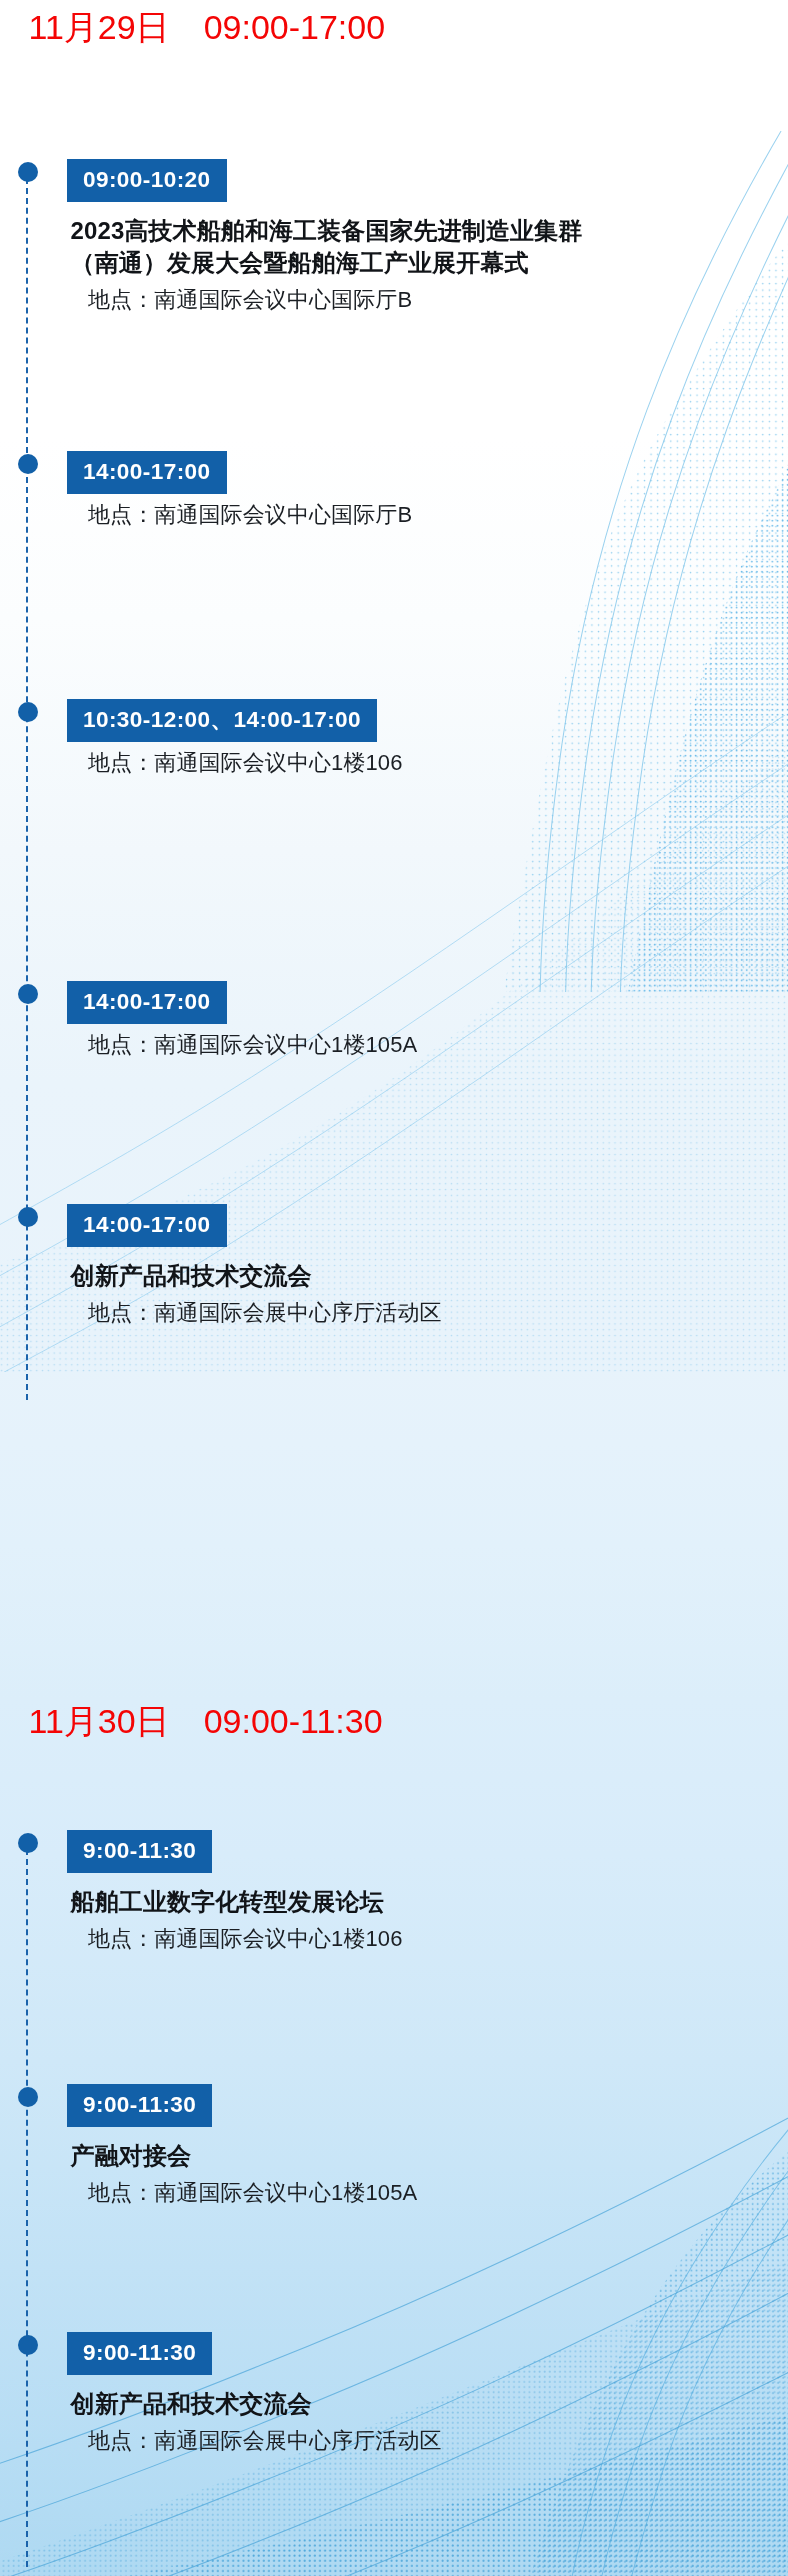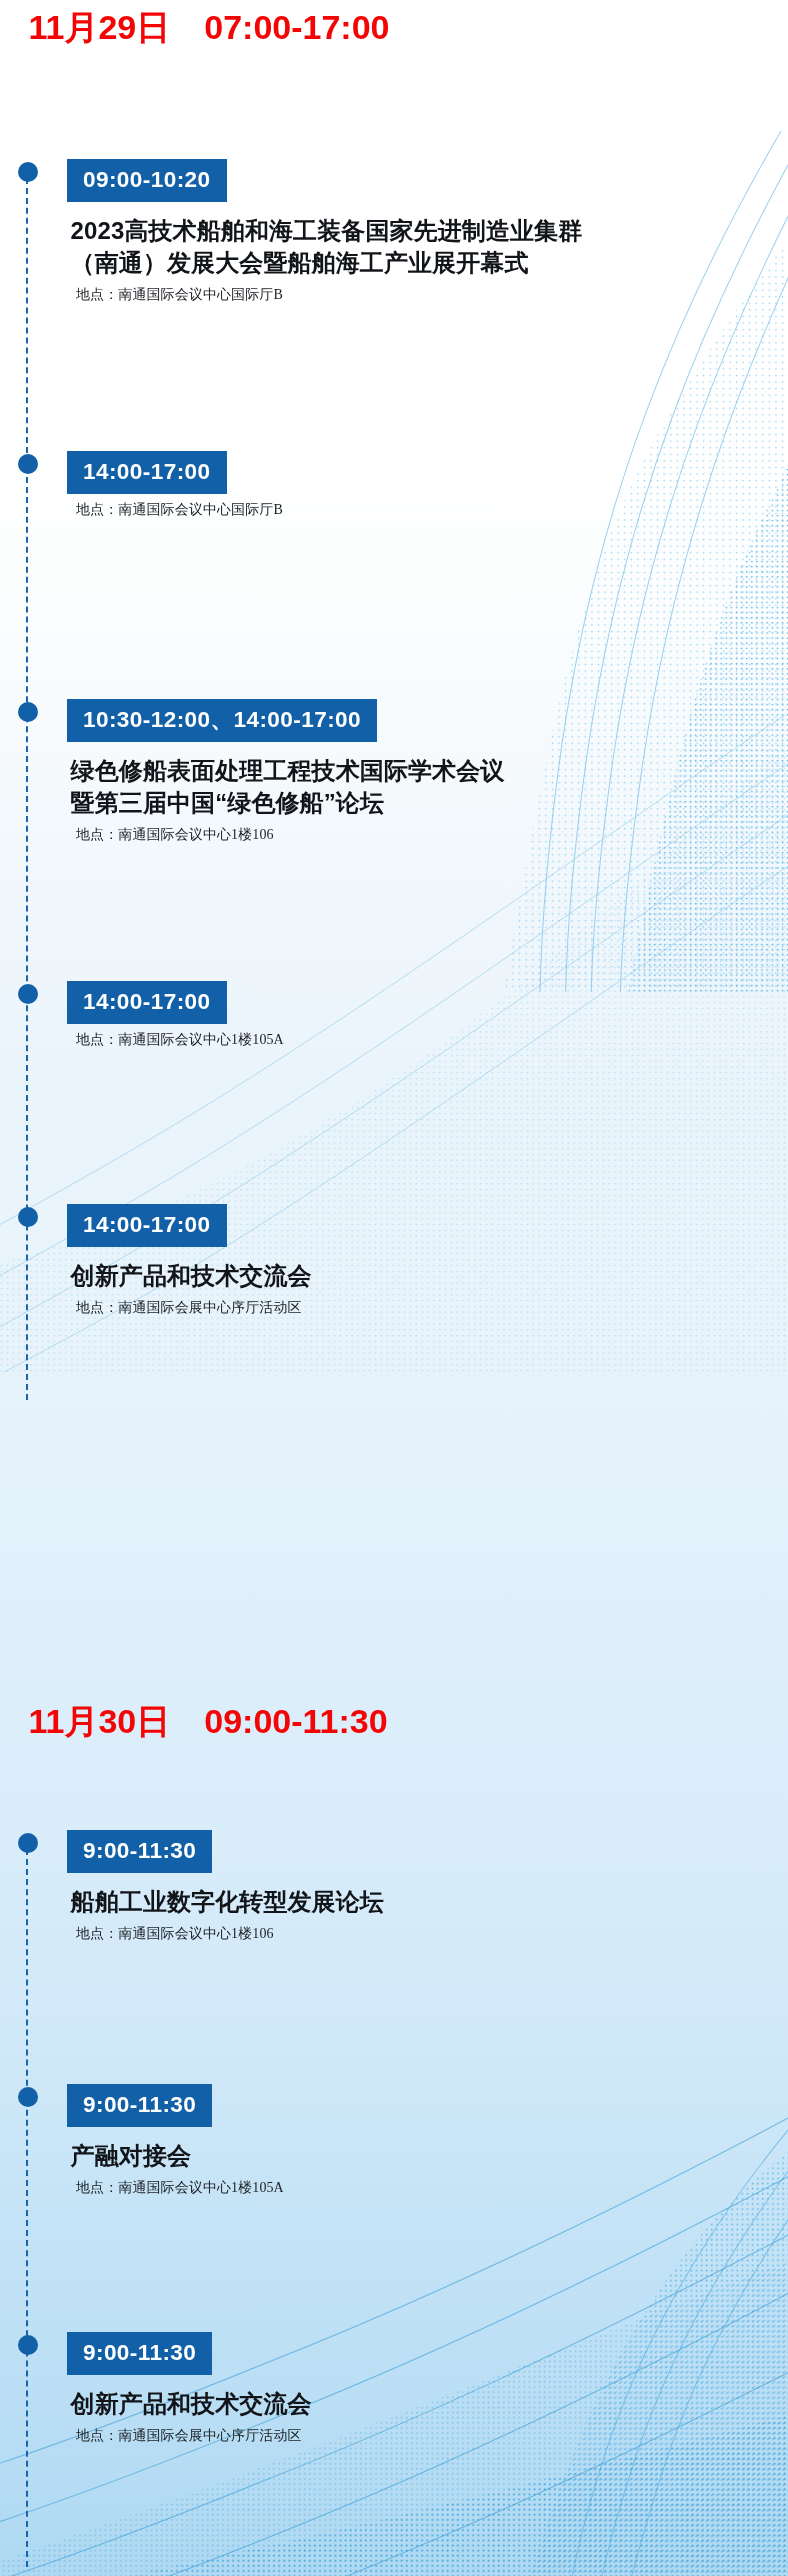--- a/index.html
+++ b/index.html
@@ -39,21 +39,21 @@
   #wave-bottom{ bottom:-44px; left:-44px; width:890px; height:730px; opacity:.9; }
   #wave-lower-right{ top:2080px; right:-117px; width:598px; height:511px; opacity:.9; }
 
   
   .content{ position:relative; z-index:5; }
 
   .day-header{
     display:flex;
     align-items:flex-end;
     color:#f40505;
-    font-weight:bold;
+    font-weight:normal;
     letter-spacing:0px;
     white-space:nowrap;
   }
   .day-header .date{ font-size:34px; line-height:1; }
   .day-header .time{ font-size:34px; line-height:1; margin-left:34px; }
 
   #day1-header{ position:absolute; left:28.5px; top:9.5px; }
   #day2-header{ position:absolute; left:28.5px; top:1704px; }
 
   
@@ -113,27 +113,26 @@
     margin-left:3.6px;
     font-size:24px;
     font-weight:bold;
     color:#111418;
     line-height:1.33;
     letter-spacing:0.1px;
   }
 
   .evt-place{
     margin-top:7.3px;
-    margin-left:9px;
-    font-size:14px;
+    margin-left:21px;
+    font-size:22px;
     color:#1b1f24;
     line-height:1.3;
     letter-spacing:0.1px;
     font-weight:400;
-    font-family:Liberation Serif, serif;
   }
 </style>
 </head>
 <body>
 
 <div id="poster">
 
   <svg class="deco" id="wave-top-right" viewBox="0 0 760 1180" preserveAspectRatio="none">
     <defs>
       <pattern id="dotsA" width="7" height="7" patternUnits="userSpaceOnUse">
@@ -226,21 +225,21 @@
       <path d="M1220,350 C980,480 700,620 420,730 C260,795 110,850 0,885"></path>
       <path d="M1220,620 C980,745 700,880 420,985 C260,1045 110,1090 0,1120"></path>
       <path d="M1220,270 C980,400 700,540 420,650 C260,715 110,770 0,805"></path>
     </g>
   </svg>
 
   <div class="content">
 
     <div class="day-header" id="day1-header">
       <span class="date">11月29日</span>
-      <span class="time">07:00-17:00</span>
+      <span class="time">09:00-17:00</span>
     </div>
 
     <div class="timeline" id="timeline-1">
       <div class="tl-line"></div>
 
       <div class="event" style="top:0px;">
         <div class="dot"></div>
         <div class="evt-body">
           <span class="badge">09:00-10:20</span>
           <div class="evt-title" style="white-space:pre-line">2023高技术船舶和海工装备国家先进制造业集群
@@ -254,22 +253,20 @@
         <div class="evt-body">
           <span class="badge">14:00-17:00</span>
           <div class="evt-place">地点：南通国际会议中心国际厅B</div>
         </div>
       </div>
 
       <div class="event" style="top:540px;">
         <div class="dot"></div>
         <div class="evt-body">
           <span class="badge">10:30-12:00、14:00-17:00</span>
-          <div class="evt-title" style="white-space:pre-line">绿色修船表面处理工程技术国际学术会议
-暨第三届中国“绿色修船”论坛</div>
           <div class="evt-place">地点：南通国际会议中心1楼106</div>
         </div>
       </div>
 
       <div class="event" style="top:822px;">
         <div class="dot"></div>
         <div class="evt-body">
           <span class="badge">14:00-17:00</span>
           <div class="evt-place">地点：南通国际会议中心1楼105A</div>
         </div>

